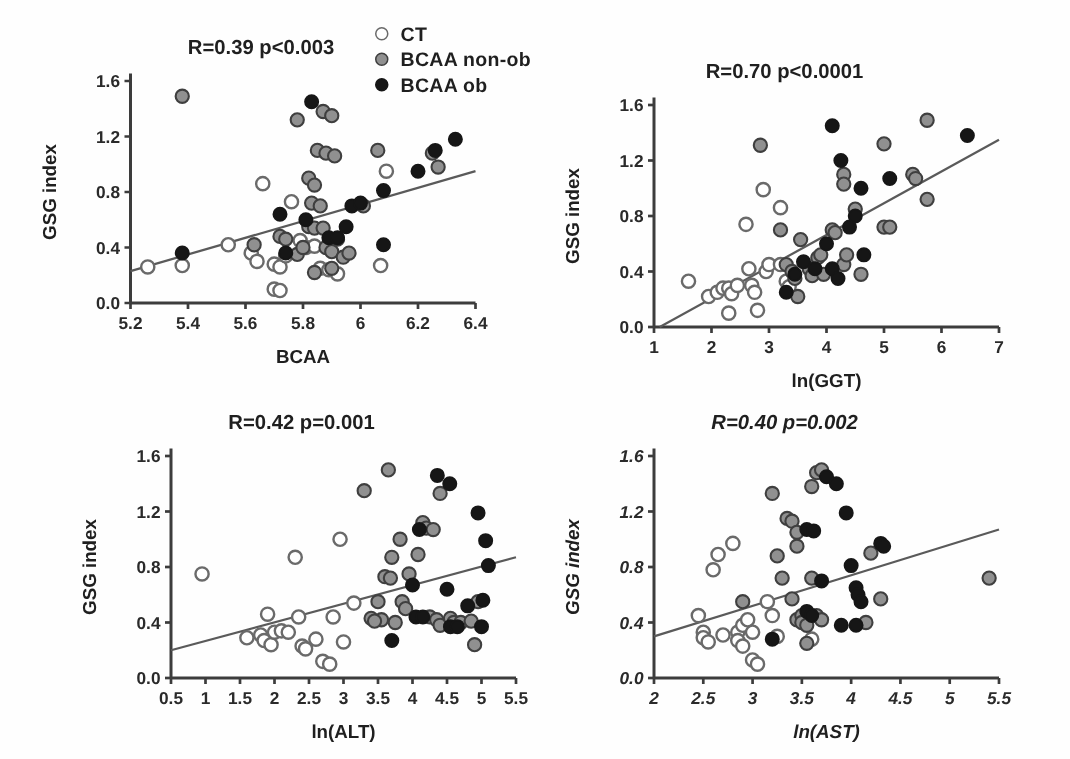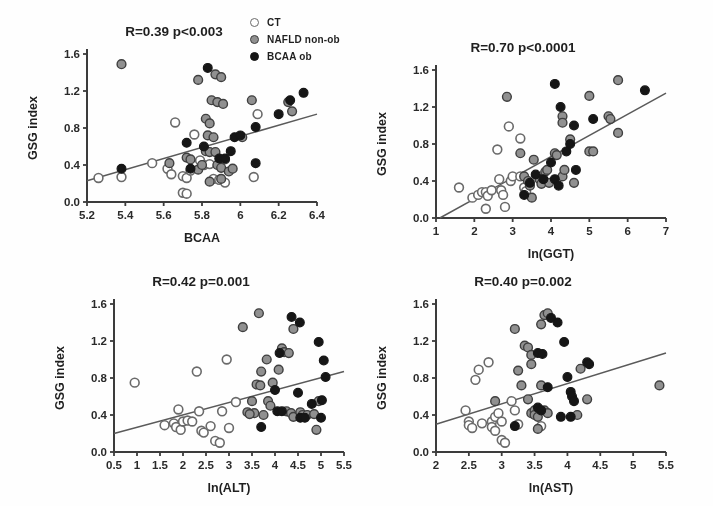--- a/index.html
+++ b/index.html
@@ -6,52 +6,52 @@
   body{
     width:713px;height:506px;position:relative;overflow:hidden;
     background:#ffffff;
     font-family:"Liberation Sans","DejaVu Sans",sans-serif;
   }
   .figure{position:absolute;inset:0;background:#fefefe;}
   .panel{position:absolute;width:330px;height:242px;}
   #panel-bcaa{left:21px;top:8px;}
   #panel-ggt{left:370px;top:24px;}
   #panel-alt{left:48px;top:258px;}
-  #panel-ast{left:370px;top:258px;}
+  #panel-ast{left:370px;top:258px;font-style:italic;}
   svg text{font-family:"Liberation Sans","DejaVu Sans",sans-serif;}
   .t-title{font-size:13.5px;font-weight:bold;fill:#1f1f1f;}
   .t-tick{font-size:11.5px;font-weight:bold;fill:#2a2a2a;}
   .t-axis{font-size:12.5px;font-weight:bold;fill:#1f1f1f;}
   .legend{
     position:absolute;left:250px;top:16px;z-index:5;
     display:flex;flex-direction:column;gap:4px;
   }
   .legend-row{display:flex;align-items:center;gap:8px;height:13px;}
   .legend-marker{
     width:9px;height:9px;border-radius:50%;flex:0 0 auto;
     box-sizing:border-box;
   }
   .legend-label{
-    font-size:10px;font-weight:bold;color:#1f1f1f;white-space:nowrap;
+    font-size:13px;font-weight:bold;color:#1f1f1f;white-space:nowrap;
     letter-spacing:0.2px;
   }
 </style>
 </head>
 <body>
 
 <div class="figure">
 
   <div class="legend">
     <div class="legend-row">
       <span class="legend-marker" style="background: rgb(255, 255, 255); border: 1.6px solid rgb(106, 106, 106);"></span>
       <span class="legend-label">CT</span>
     </div>
     <div class="legend-row">
       <span class="legend-marker" style="background: rgb(144, 144, 144); border: 1.6px solid rgb(63, 63, 63);"></span>
-      <span class="legend-label">NAFLD  non-ob</span>
+      <span class="legend-label">BCAA  non-ob</span>
     </div>
     <div class="legend-row">
       <span class="legend-marker" style="background: rgb(22, 22, 22); border: 1.6px solid rgb(22, 22, 22);"></span>
       <span class="legend-label">BCAA ob</span>
     </div>
   </div>
 
   <div class="panel" id="panel-bcaa">
     <svg width="330" height="242">
         <text x="153" y="28" text-anchor="middle" class="t-title">R=0.39 p&lt;0.003</text>

